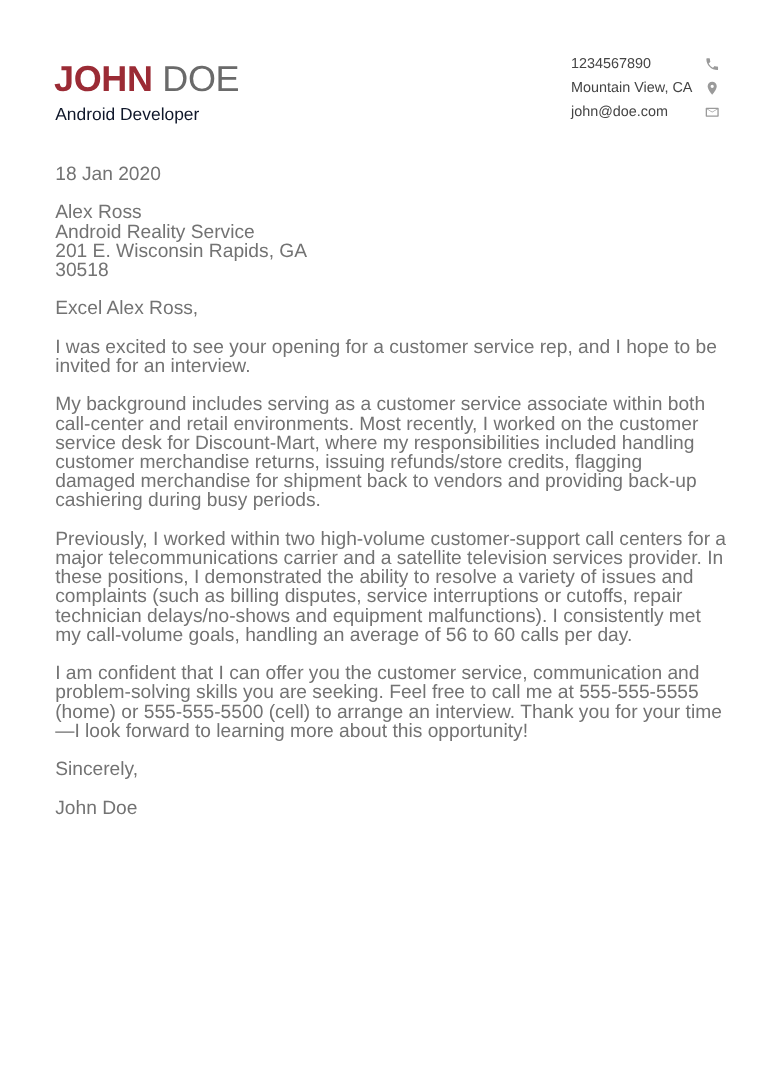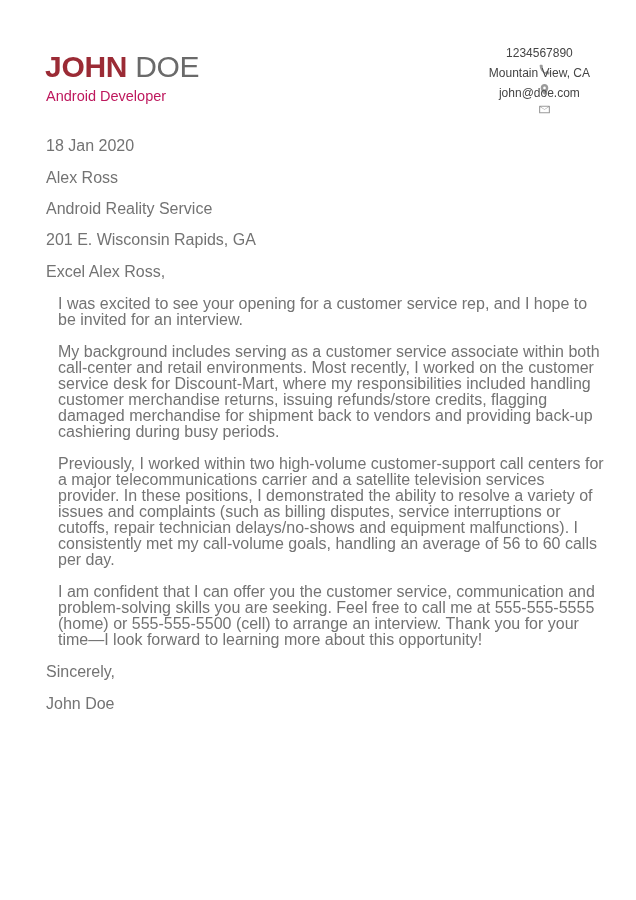--- a/index.html
+++ b/index.html
@@ -8,39 +8,39 @@
       font-family: "Liberation Sans", sans-serif; color: #2b2b2b;
     }
     .page { position: absolute; left: 4px; top: 0; width: 636px; height: 824px; background: #fff; }
     .name {
       position: absolute; left: 41px; top: 50px; font-size: 30px; line-height: 34px;
       letter-spacing: -0.3px; white-space: nowrap;
     }
     .name .first { color: #9b2b35; font-weight: bold; }
     .name .last { color: #6a6a6a; font-weight: normal; }
     .title {
-      position: absolute; left: 42px; top: 88px; font-size: 14.5px; color: #be185d;
+      position: absolute; left: 42px; top: 88px; font-size: 14.5px; color: #0f172a;
     }
     .contact {
       position: absolute; right: 40px; top: 43px; text-align: right;
       font-size: 12px; color: #444;
     }
-    .contact .row { height: 20px; line-height: 20px; display: flex; justify-content: flex-start; align-items: center; flex-direction: column; }
+    .contact .row { height: 20px; line-height: 20px; display: flex; justify-content: space-between; align-items: center; }
     .contact .row .txt { margin-right: 10px; }
     .contact .icon { width: 13px; height: 13px; display: inline-block; }
     .contact svg { display: block; }
     .body-text {
       position: absolute; left: 42px; top: 138px; width: 560px;
       font-size: 16px; line-height: 16px; color: #737373;
     }
     .date { margin: 0 0 16px 0; }
     .recipient { margin: 0 0 16px 0; }
-    .recipient div { line-height: 16px; margin-top: 15px; }
+    .recipient div { line-height: 16px; }
     .salutation { margin: 0 0 16px 0; }
-    .para { margin: 0 0 16px 12px; }
+    .para { margin: 0 0 16px 0; }
     .closing { margin: 12px 0 16px 0; }
     .signature { margin: 0; }
   </style>
 </head>
 <body>
 
 <div class="page">
 
   <div class="name">
     <span class="first">JOHN</span>
@@ -75,20 +75,21 @@
     </div>
   </div>
 
   <div class="body-text">
     <div class="date">18 Jan 2020</div>
 
     <div class="recipient">
       <div>Alex Ross</div>
       <div>Android Reality Service</div>
       <div>201 E. Wisconsin Rapids, GA</div>
+      <div>30518</div>
     </div>
 
     <div class="salutation">Excel Alex Ross,</div>
 
     <p class="para">I was excited to see your opening for a customer service rep, and I hope to be invited for an interview.</p>
     <p class="para">My background includes serving as a customer service associate within both call-center and retail environments. Most recently, I worked on the customer service desk for Discount-Mart, where my responsibilities included handling customer merchandise returns, issuing refunds/store credits, flagging damaged merchandise for shipment back to vendors and providing back-up cashiering during busy periods.</p>
     <p class="para">Previously, I worked within two high-volume customer-support call centers for a major telecommunications carrier and a satellite television services provider. In these positions, I demonstrated the ability to resolve a variety of issues and complaints (such as billing disputes, service interruptions or cutoffs, repair technician delays/no-shows and equipment malfunctions). I consistently met my call-volume goals, handling an average of 56 to 60 calls per day.</p>
     <p class="para">I am confident that I can offer you the customer service, communication and problem-solving skills you are seeking. Feel free to call me at 555-555-5555 (home) or 555-555-5500 (cell) to arrange an interview. Thank you for your time—I look forward to learning more about this opportunity!</p>
 
     <div class="closing">Sincerely,</div>

